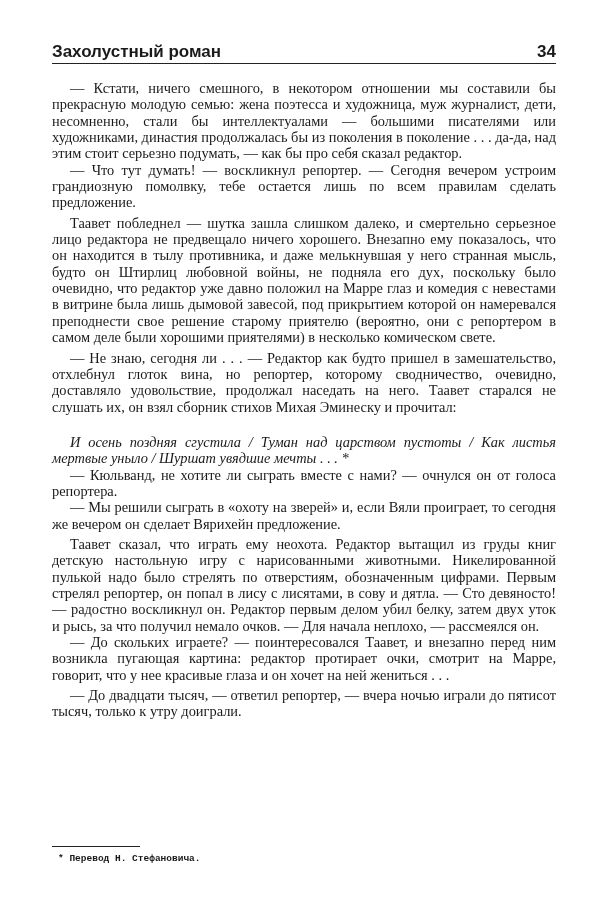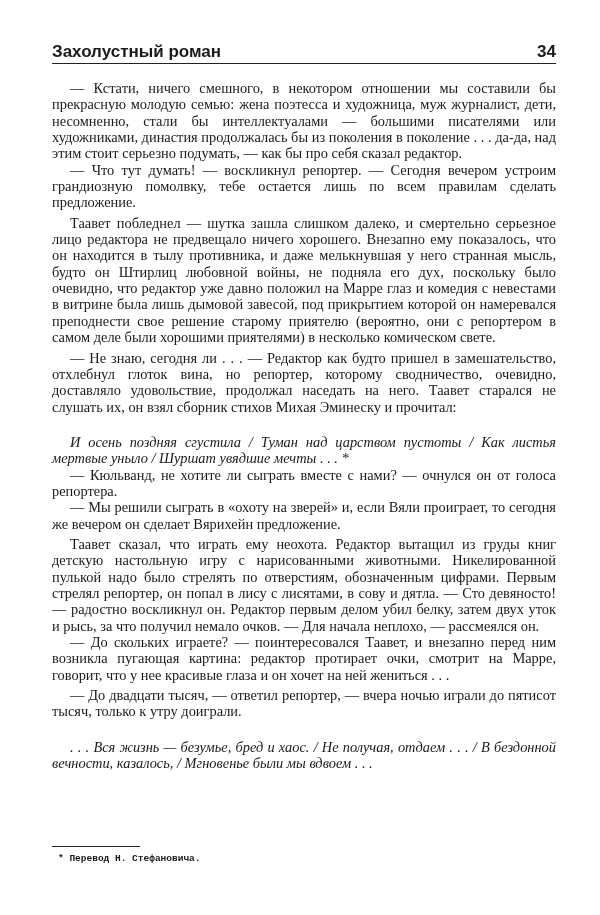--- a/index.html
+++ b/index.html
@@ -37,17 +37,16 @@
   <p>— Кстати, ничего смешного, в некотором отношении мы соста­вили бы прекрасную молодую семью: жена поэтесса и художница, муж журналист, дети, несомненно, стали бы интеллектуалами — большими писателями или художниками, династия продолжалась бы из поколения в поколение . . . да-да, над этим стоит серьезно поду­мать, — как бы про себя сказал редактор.</p>
   <p>— Что тут думать! — воскликнул репортер. — Сегодня вечером устроим грандиозную помолвку, тебе остается лишь по всем прави­лам сделать предложение.</p>
   <p class="gap">Таавет побледнел — шутка зашла слишком далеко, и смертельно серьезное лицо редактора не предвещало ничего хорошего. Внезапно ему показалось, что он находится в тылу противника, и даже мельк­нувшая у него странная мысль, будто он Штирлиц любовной войны, не подняла его дух, поскольку было очевидно, что редактор уже давно положил на Марре глаз и комедия с невестами в витрине была лишь дымовой завесой, под прикрытием которой он намеревался преподнести свое решение старому приятелю (вероятно, они с репор­тером в самом деле были хорошими приятелями) в несколько коми­ческом свете.</p>
   <p class="gap">— Не знаю, сегодня ли . . . — Редактор как будто пришел в заме­шательство, отхлебнул глоток вина, но репортер, которому сводни­чество, очевидно, доставляло удовольствие, продолжал наседать на него. Таавет старался не слушать их, он взял сборник стихов Михая Эминеску и прочитал:</p>
   <p class="poem">И осень поздняя сгустила / Туман над царством пустоты / Как листья мертвые уныло / Шуршат увядшие мечты . . . *</p>
   <p>— Кюльванд, не хотите ли сыграть вместе с нами? — очнулся он от голоса репортера.</p>
   <p>— Мы решили сыграть в «охоту на зверей» и, если Вяли проиг­рает, то сегодня же вечером он сделает Вярихейн предложение.</p>
   <p class="gap">Таавет сказал, что играть ему неохота. Редактор вытащил из груды книг детскую настольную игру с нарисованными животными. Никелированной пулькой надо было стрелять по отверстиям, обозна­ченным цифрами. Первым стрелял репортер, он попал в лису с ли­сятами, в сову и дятла. — Сто девяносто! — радостно воскликнул он. Редактор первым делом убил белку, затем двух уток и рысь, за что получил немало очков. — Для начала неплохо, — рассмеялся он.</p>
   <p>— До скольких играете? — поинтересовался Таавет, и внезапно перед ним возникла пугающая картина: редактор протирает очки, смотрит на Марре, говорит, что у нее красивые глаза и он хочет на ней жениться . . .</p>
   <p class="gap">— До двадцати тысяч, — ответил репортер, — вчера ночью иг­рали до пятисот тысяч, только к утру доиграли.</p>
-  <p class="poem">. . . Вся жизнь — безумье, бред и хаос. / Не получая, отдаем . . . / В бездонной вечности, казалось, / Мгновенье были мы вдвоем . . .</p>
 </div>
 
 <div class="foot-rule"></div>
 <div class="footnote">* Перевод Н. Стефановича.</div>
 
 </body></html>

